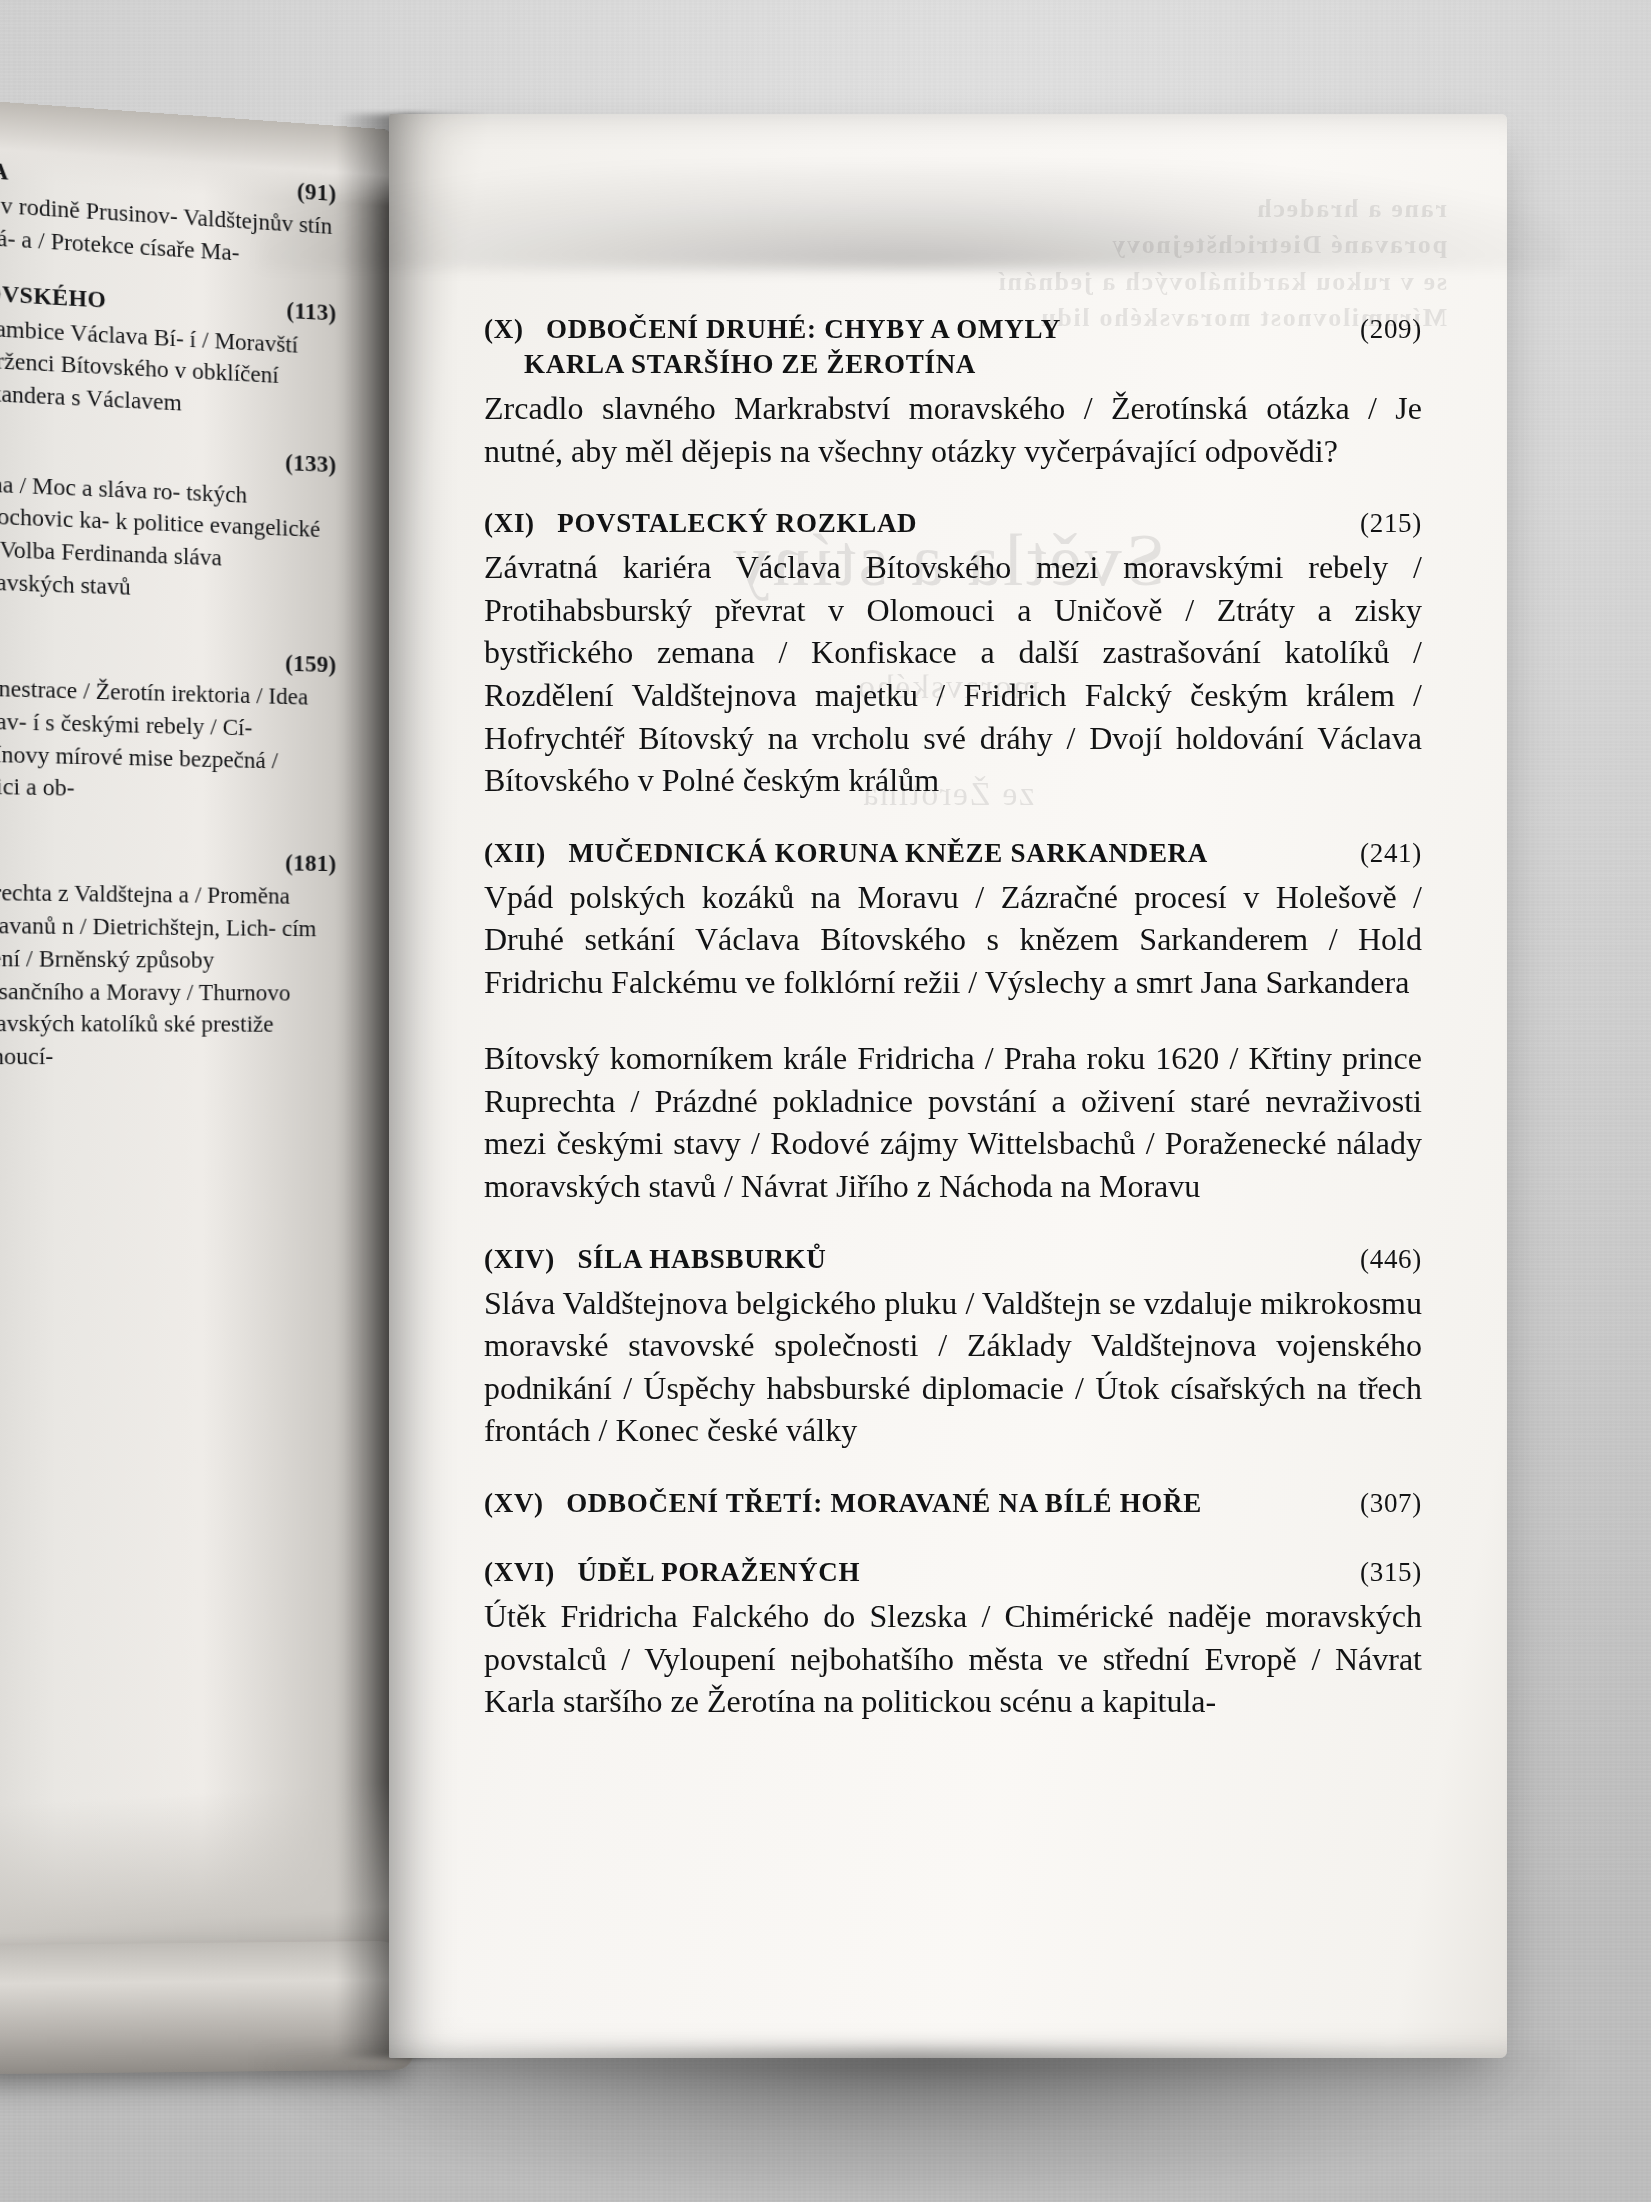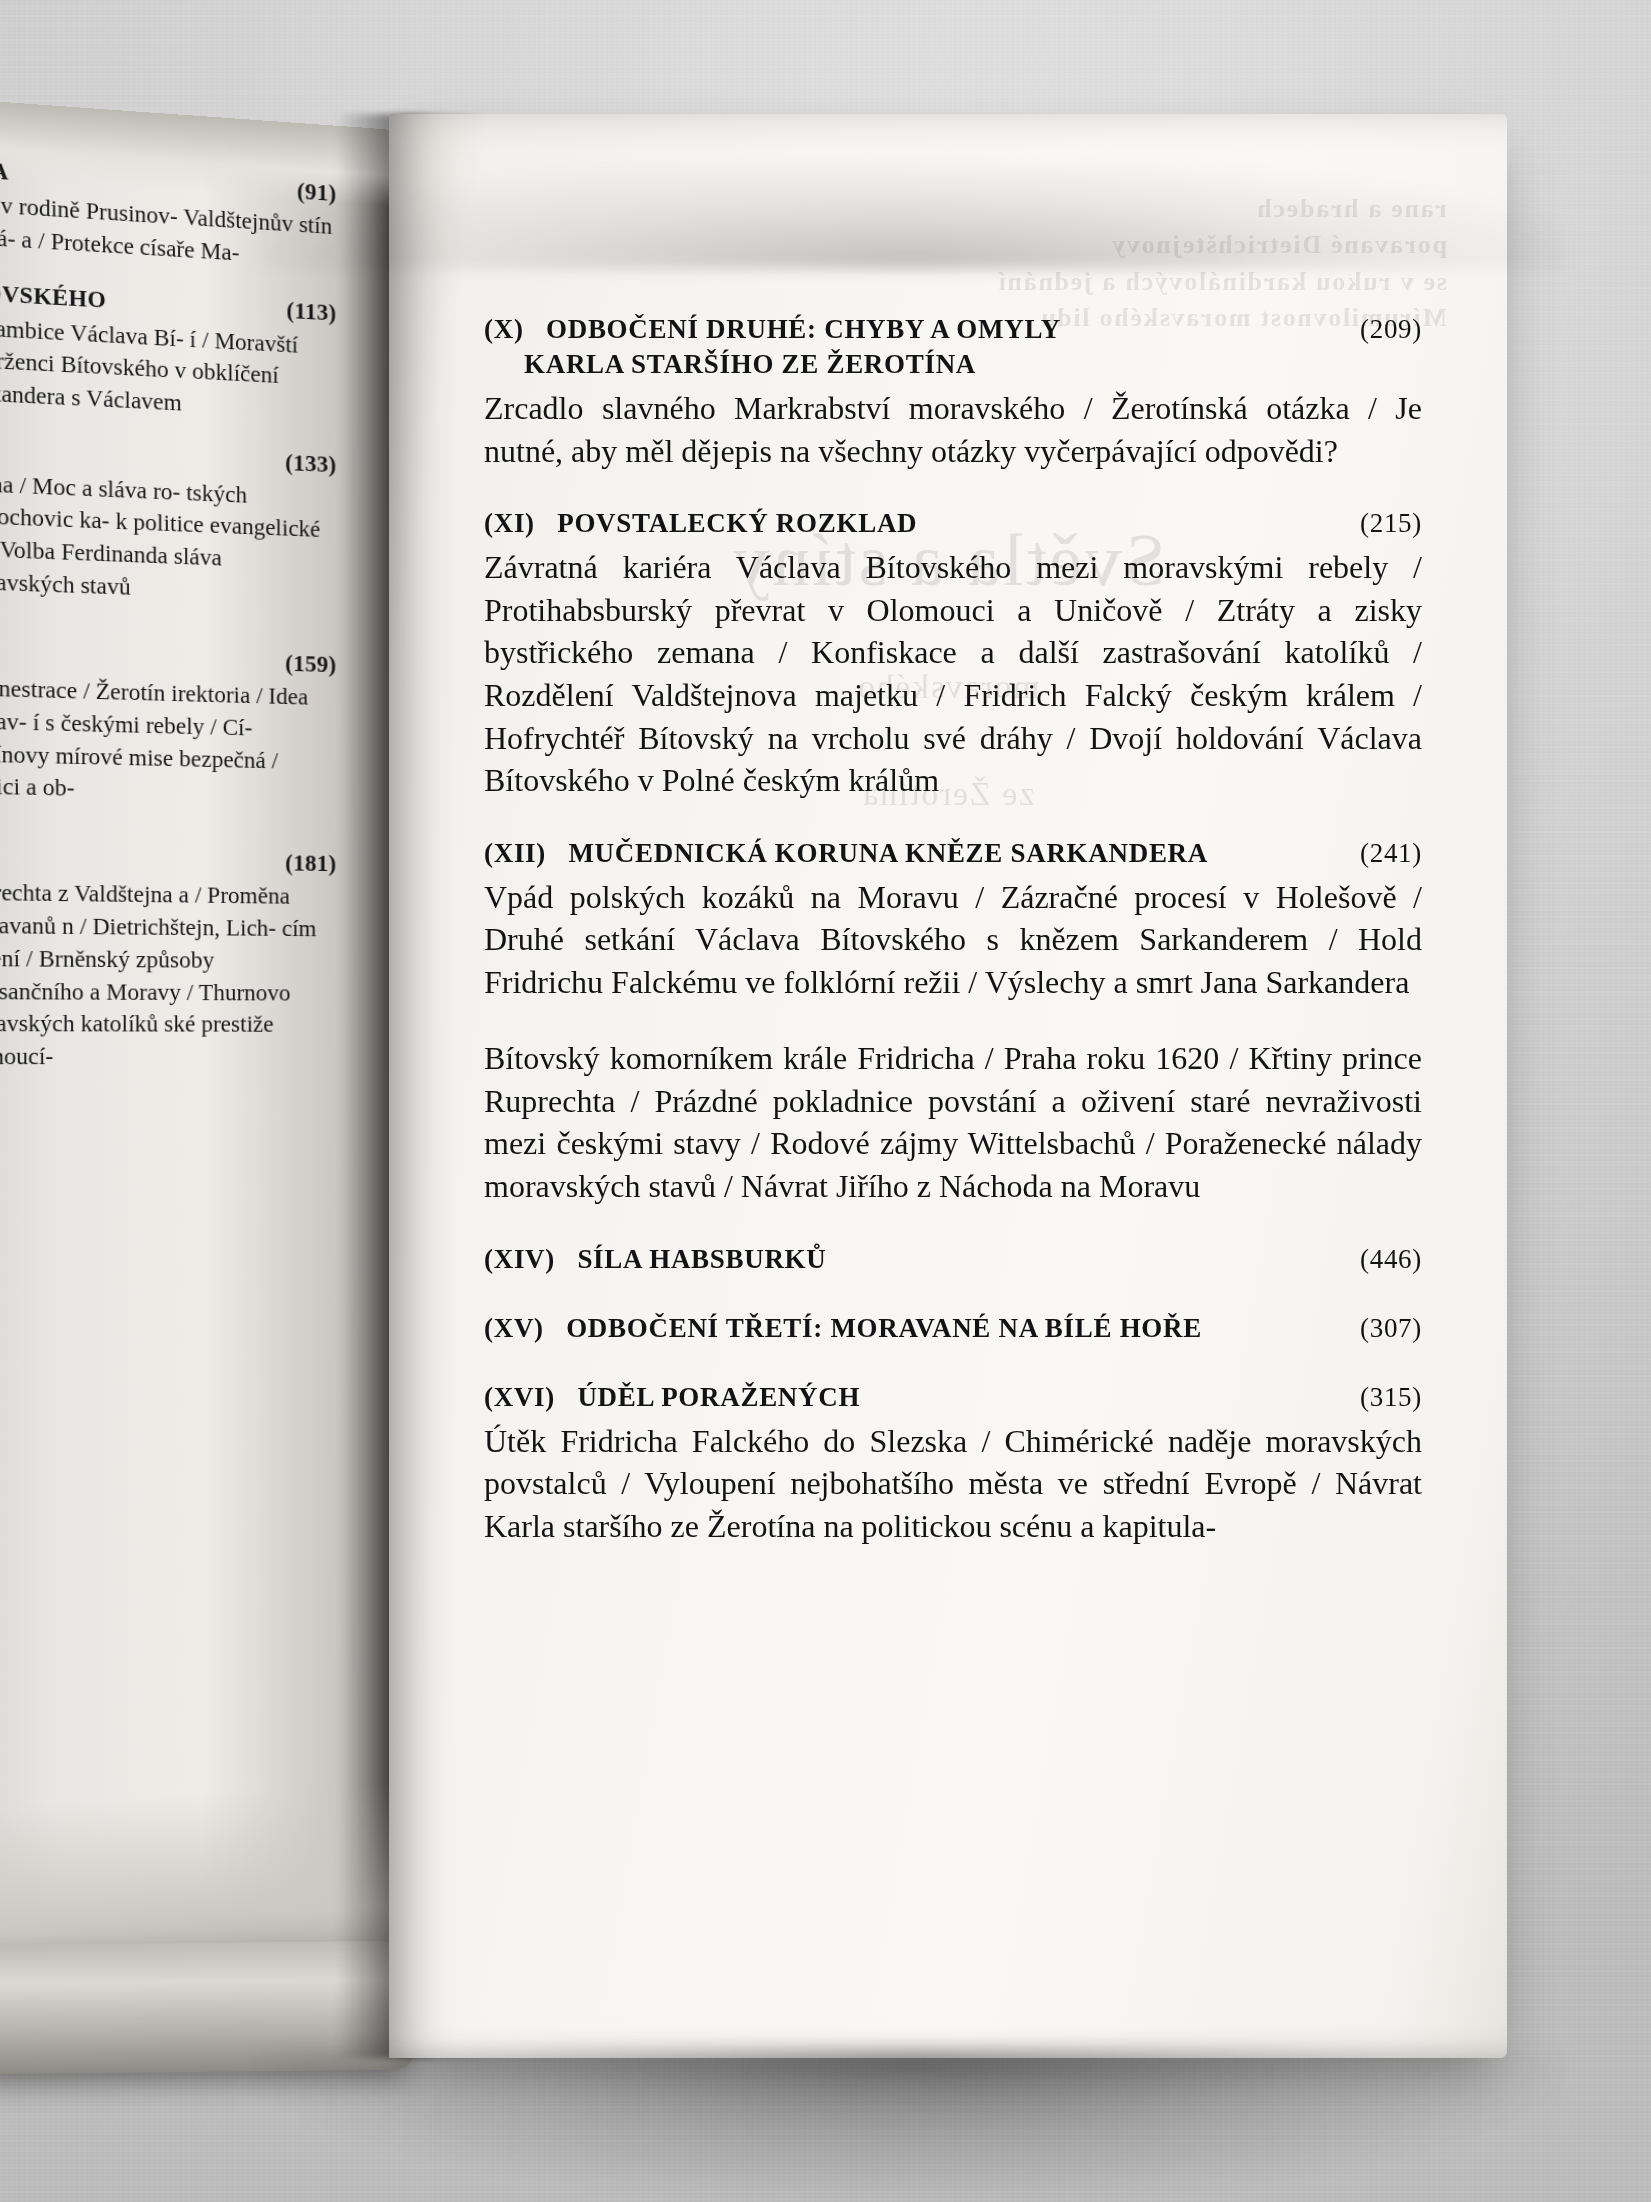--- a/index.html
+++ b/index.html
@@ -339,20 +339,21 @@
       <div class="entry">
         <div class="entry-body">Bítovský komorníkem krále Fridricha / Praha roku 1620 / Křtiny prince Ruprechta / Prázdné pokladnice povstání a oživení staré nevraživosti mezi českými stavy / Rodové zájmy Wittelsbachů / Poraženecké nálady moravských stavů / Návrat Jiřího z Náchoda na Moravu</div>
       </div>
 
       <div class="entry">
         <div class="entry-head">
           <span class="numeral">(XIV)</span>
           <span class="title">SÍLA HABSBURKŮ</span>
           <span class="pg">(446)</span>
         </div>
+        <div class="entry-body">Sláva Valdštejnova belgického pluku / Valdštejn se vzdaluje mikrokosmu moravské stavovské společnosti / Základy Valdštejnova vojenského podnikání / Úspěchy habsburské diplomacie / Útok císařských na třech frontách / Konec české války</div>
       </div>
 
       <div class="entry">
         <div class="entry-head">
           <span class="numeral">(XV)</span>
           <span class="title">ODBOČENÍ TŘETÍ: MORAVANÉ NA BÍLÉ HOŘE</span>
           <span class="pg">(307)</span>
         </div>
       </div>
 

